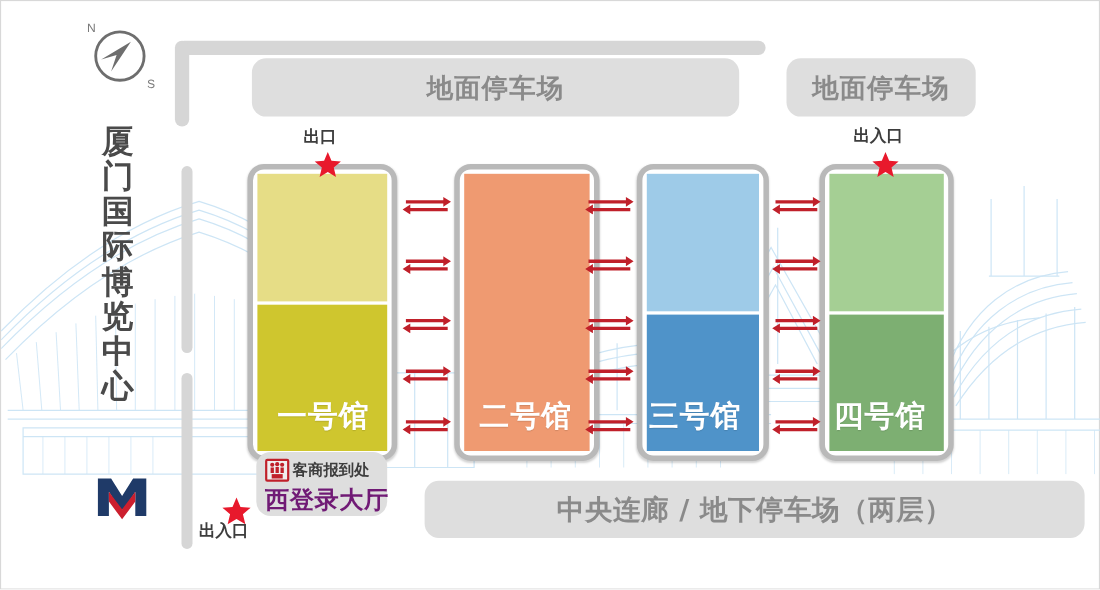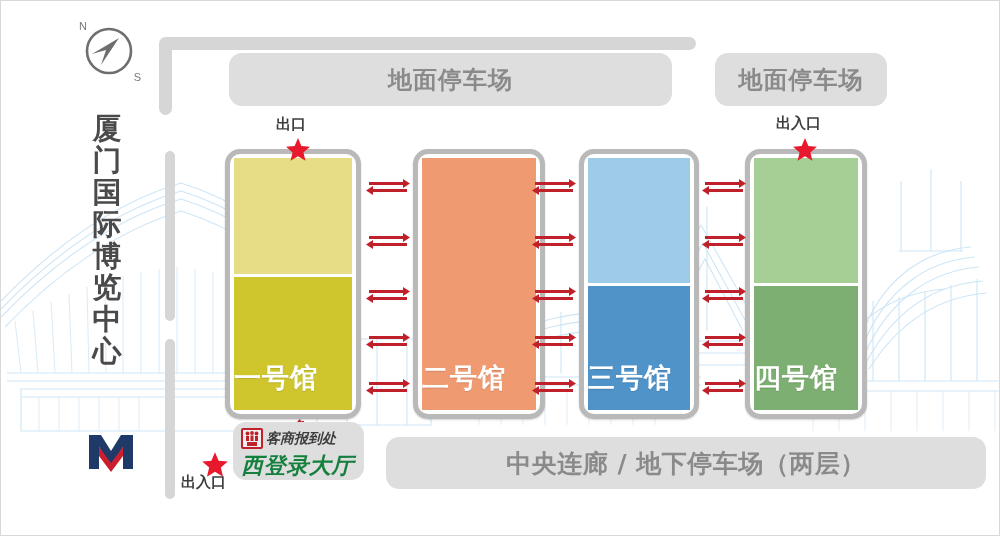--- a/index.html
+++ b/index.html
@@ -93,23 +93,23 @@
     flex-direction: column;
     box-shadow: 0 1px 2px rgba(0,0,0,0.18);
   }
   .hall-seg {
     flex: 1 1 auto;
     position: relative;
   }
   .hall-seg + .hall-seg { margin-top: 3px; }
   .hall-label {
     position: absolute;
-    left: 0; right: 1px;
+    left: 0; right: 16px;
     bottom: 14px;
-    text-align: left;
+    text-align: right;
     color: #ffffff;
     font-size: 27px;
     font-weight: bold;
     letter-spacing: 1px;
     font-family: "DejaVu Sans", "Liberation Sans", sans-serif;
     text-shadow: 0 1px 1px rgba(0,0,0,0.12);
   }
 
   
   .star {
@@ -174,21 +174,21 @@
     font-size: 14px;
     font-weight: bold;
     color: #3d3d3d;
     white-space: nowrap;
     font-family: "DejaVu Sans", "Liberation Sans", sans-serif;
   }
   #reg-main {
     margin-top: 2px;
     font-size: 22px;
     font-weight: bold;
-    color: #15803d;
+    color: #701a75;
     text-align: center;
     white-space: nowrap;
     letter-spacing: 0.5px;
     font-family: "DejaVu Sans", "Liberation Sans", sans-serif;
   }
 </style>
 </head>
 <body>
 
 <div id="map-root">
@@ -460,21 +460,21 @@
   </svg>
   <svg class="varrow" style="left:798px; top:440px;" viewBox="0 0 16 22">
     <path d="M5 20 L5 5 L2.5 5 L6.5 0 L10 5 L7.5 5 L7.5 20 Z" fill="#c0202a"></path>
     <path d="M11 2 L11 17 L13.5 17 L9.5 22 L6 17 L8.5 17 L8.5 2 Z" fill="#c0202a"></path>
   </svg>
 
   <div id="corridor" style="left:385px; top:436px; width:600px; height:52px;">
     <span>中央连廊 / 地下停车场（两层）</span>
   </div>
 
-  <div id="reg-box" style="left:232px; top:421px; width:131px; height:58px;font-style:italic;">
+  <div id="reg-box" style="left:232px; top:410px; width:119px; height:58px;">
     <div id="reg-row">
       <div id="reg-icon">
         <svg width="18" height="17" viewBox="0 0 18 17" style="position:absolute;left:0;top:0;">
           <circle cx="4.5" cy="3.5" r="1.9" fill="#c0202a"></circle>
           <circle cx="9" cy="3" r="1.9" fill="#c0202a"></circle>
           <circle cx="13.5" cy="3.5" r="1.9" fill="#c0202a"></circle>
           <rect x="3" y="6" width="3" height="5" fill="#c0202a"></rect>
           <rect x="7.5" y="5.5" width="3" height="5.5" fill="#c0202a"></rect>
           <rect x="12" y="6" width="3" height="5" fill="#c0202a"></rect>
           <rect x="4" y="12" width="10" height="4" fill="#c0202a"></rect>

